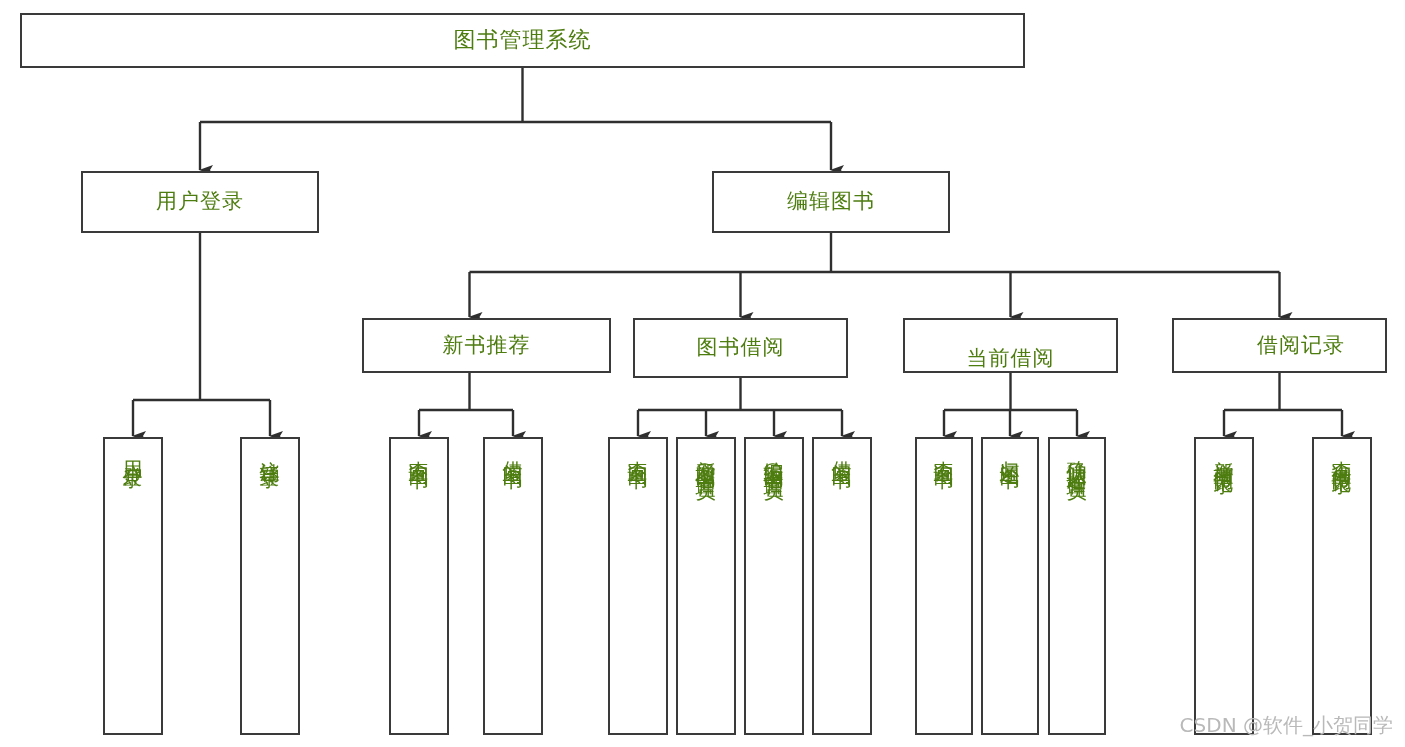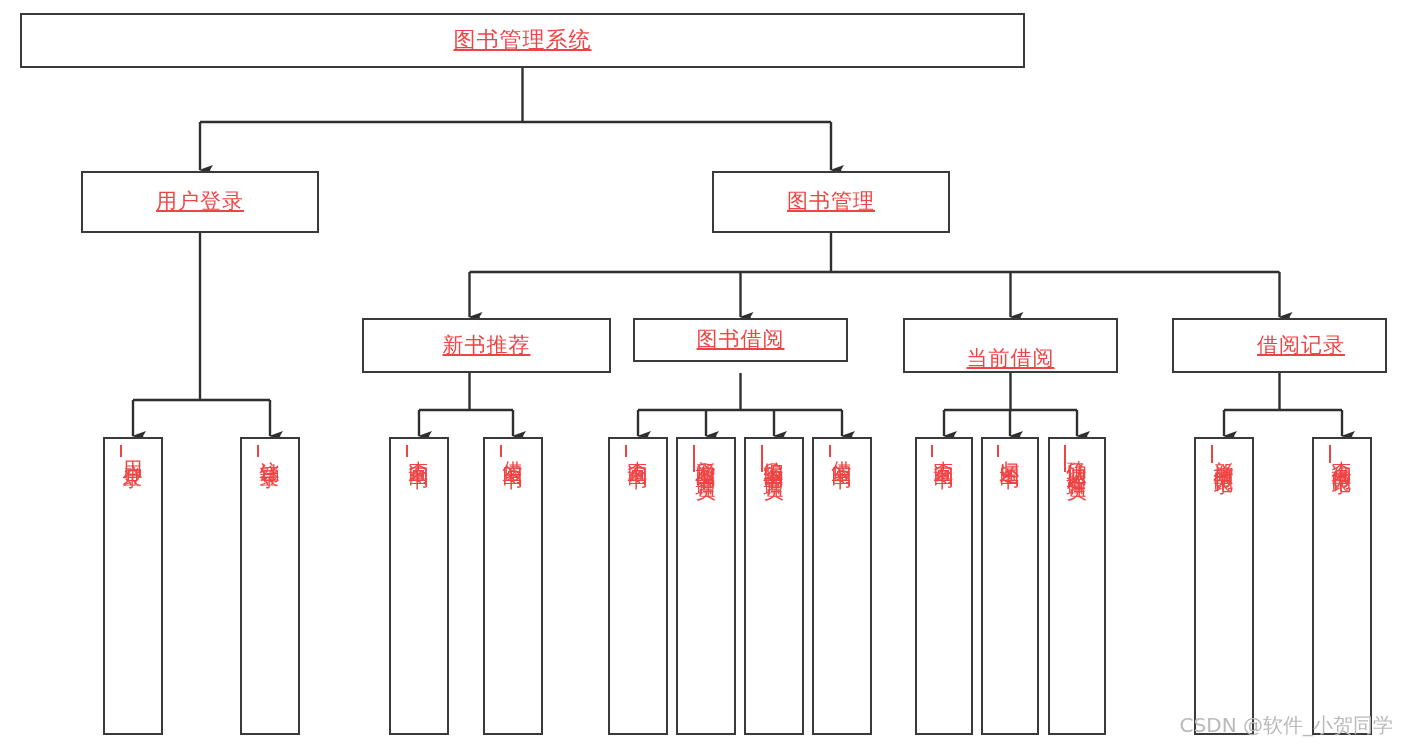--- a/index.html
+++ b/index.html
@@ -25,22 +25,21 @@
     pointer-events: none;
   }
   .node {
     position: absolute;
     box-sizing: border-box;
     border: 2px solid #3a3a3a;
     background: #ffffff;
     display: flex;
     align-items: center;
     justify-content: center;
-    color: #ef4444;
-    text-decoration: underline;
+    color: #4d7c0f;
   }
   .node .label {
     text-align: center;
     line-height: 1.12;
     white-space: pre;
   }
   
   .node.h .label {
     font-size: 21px;
     letter-spacing: 1px;
@@ -122,26 +121,26 @@
   </svg>
 
   <div id="nodes">
       <div class="node h root" style="left: 20px; top: 13px; width: 1005px; height: 55px;">
         <span class="label">图书管理系统</span>
       </div>
       <div class="node h" style="left: 81px; top: 171px; width: 238px; height: 62px;">
         <span class="label">用户登录</span>
       </div>
       <div class="node h" style="left: 712px; top: 171px; width: 238px; height: 62px;">
-        <span class="label">图书管理</span>
+        <span class="label">编辑图书</span>
       </div>
       <div class="node h" style="left: 362px; top: 318px; width: 249px; height: 55px;">
         <span class="label">新书推荐</span>
       </div>
-      <div class="node h" style="left: 633px; top: 318px; width: 215px; height: 44px;">
+      <div class="node h" style="left: 633px; top: 318px; width: 215px; height: 60px;">
         <span class="label">图书借阅</span>
       </div>
       <div class="node h" style="left: 903px; top: 318px; width: 215px; height: 55px; align-items: flex-end;">
         <span class="label">当前借阅</span>
       </div>
       <div class="node h" style="left: 1172px; top: 318px; width: 215px; height: 55px; padding-left: 43px;">
         <span class="label">借阅记录</span>
       </div>
       <div class="node v" style="left: 103px; top: 437px; width: 60px; height: 298px;">
         <span class="label">用户登录</span>

